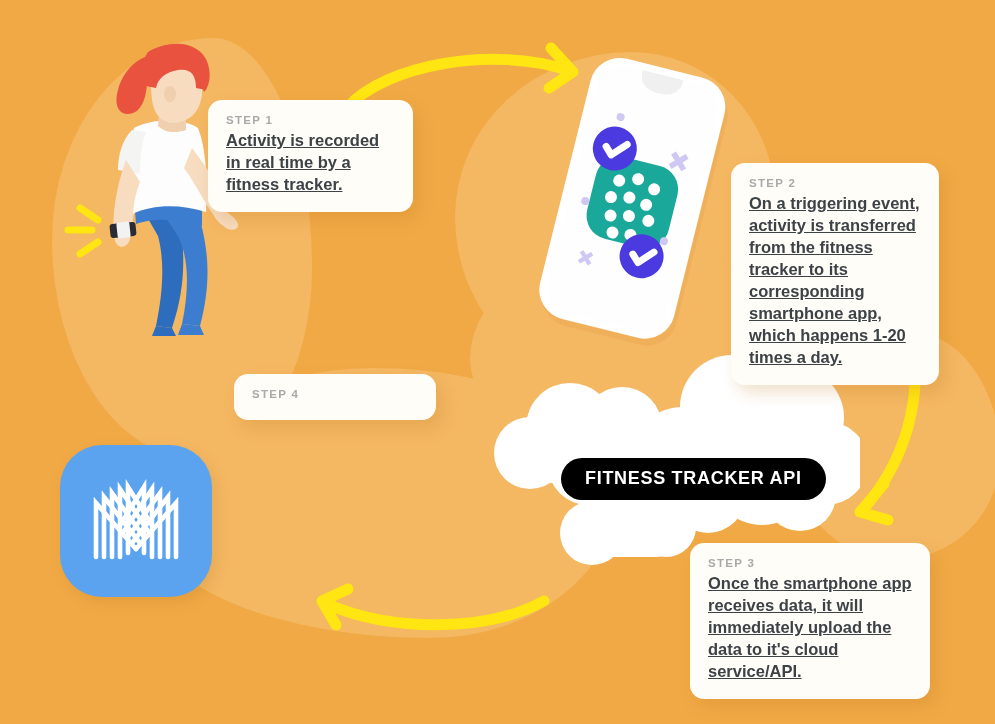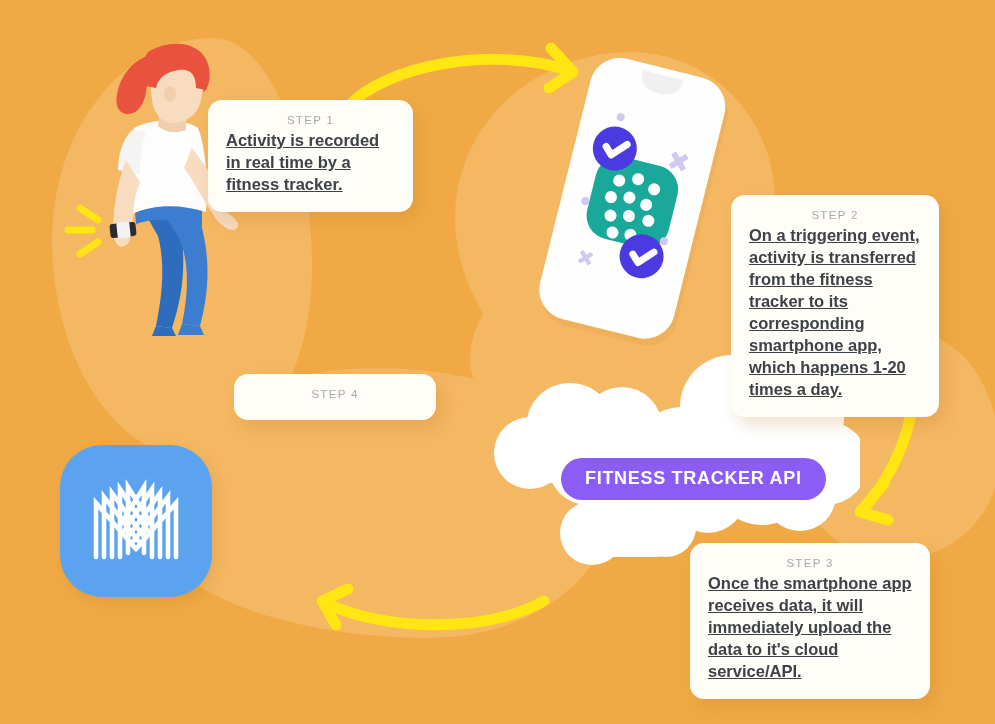--- a/index.html
+++ b/index.html
@@ -51,48 +51,47 @@
     position:absolute;
     background:#fffdf8;
     border-radius:14px;
     padding:14px 18px 16px 18px;
     box-shadow:6px 8px 16px rgba(190,120,30,0.22);
   }
   .card .step-label {
     font-size:11.5px;
     letter-spacing:1.3px;
     color:#a9a9a9;
-    font-weight:400;
+    font-weight:700;
     margin-bottom:4px;
-    text-align:center;
   }
   .card .step-body {
     font-size:16.5px;
     line-height:1.33;
     color:#3d4247;
     font-weight:600;
     text-decoration:underline;
   }
   #card-1 { left:208px; top:100px;  width:205px; }
-  #card-2 { left:731px; top:163px;  width:208px;margin-top:32px; }
+  #card-2 { left:731px; top:163px;  width:208px; }
   #card-3 { left:690px; top:543px;  width:240px; }
   #card-4 { left:234px; top:374px;  width:202px; }
 
   
   #person { position:absolute; left:60px; top:30px; width:180px; height:320px; }
 
   
   #phone { position:absolute; left:515px; top:45px; width:240px; height:310px; }
 
   
   #clouds { position:absolute; left:470px; top:355px; width:390px; height:215px; }
   #api-badge {
     position:absolute;
     left:561px; top:458px;
-    background:#8b5cf6;
+    background:#000000;
     color:#ffffff;
     border-radius:30px;
     padding:10px 24px 11px 24px;
     font-size:18px;
     font-weight:700;
     letter-spacing:0.7px;
     white-space:nowrap;
   }
 
   

